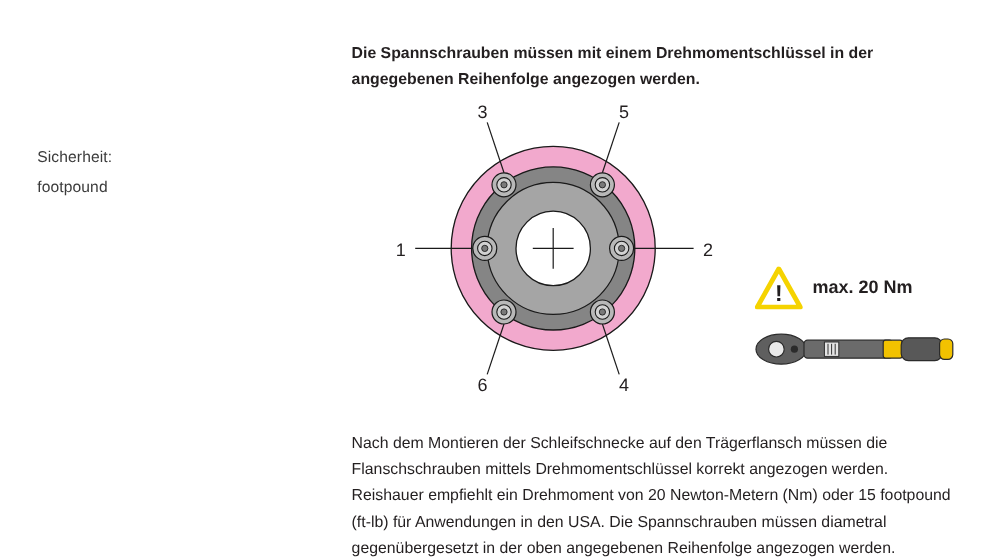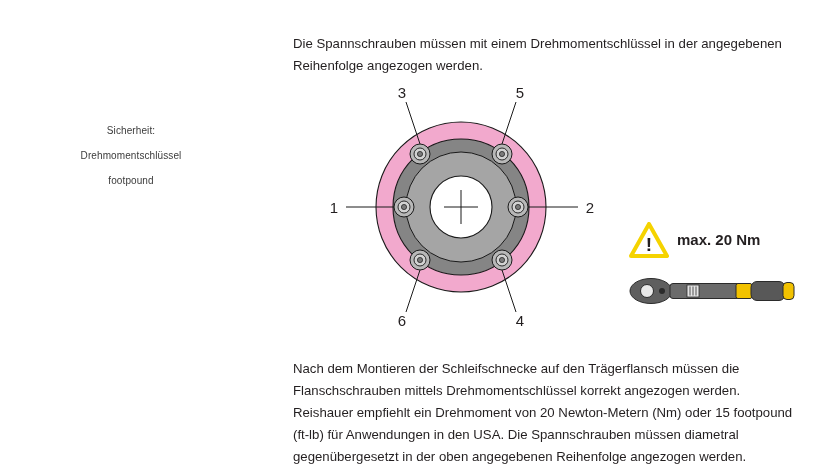--- a/index.html
+++ b/index.html
@@ -20,39 +20,39 @@
     width: 822px;
     height: 465px;
   }
 
   
   .margin-note {
     position: absolute;
     left: 31px;
     top: 118px;
     width: 200px;
-    font-size: 10px;
+    font-size: 13px;
     line-height: 25px;
     color: #3b3b3b;
     letter-spacing: 0.1px;
-    text-align: center;
   }
   .margin-note div {
     white-space: nowrap;
   }
 
   
   .top-text {
     position: absolute;
     left: 293px;
     top: 33px;
     width: 500px;
     font-size: 13.2px;
     line-height: 22px;
     color: #231f20;
+    font-weight: bold;
   }
 
   
   .bottom-text {
     position: absolute;
     left: 293px;
     top: 358px;
     width: 506px;
     font-size: 13.2px;
     line-height: 22px;
@@ -100,21 +100,20 @@
     top: 53px;
   }
 </style>
 </head>
 <body>
 
 <div class="page">
 
   <div class="margin-note">
     <div>Sicherheit:</div>
-    <div>Drehmomentschlüssel</div>
     <div>footpound</div>
   </div>
 
   <div class="top-text">Die Spannschrauben müssen mit einem Drehmomentschlüssel in der angegebenen Reihenfolge angezogen werden.</div>
 
   <div class="diagram">
     <svg width="290" height="250" viewBox="0 0 290 250" xmlns="http://www.w3.org/2000/svg">
 
       <circle cx="145" cy="125" r="85" fill="#f2a9cd" stroke="#1a1a1a" stroke-width="1.1"></circle>
 

